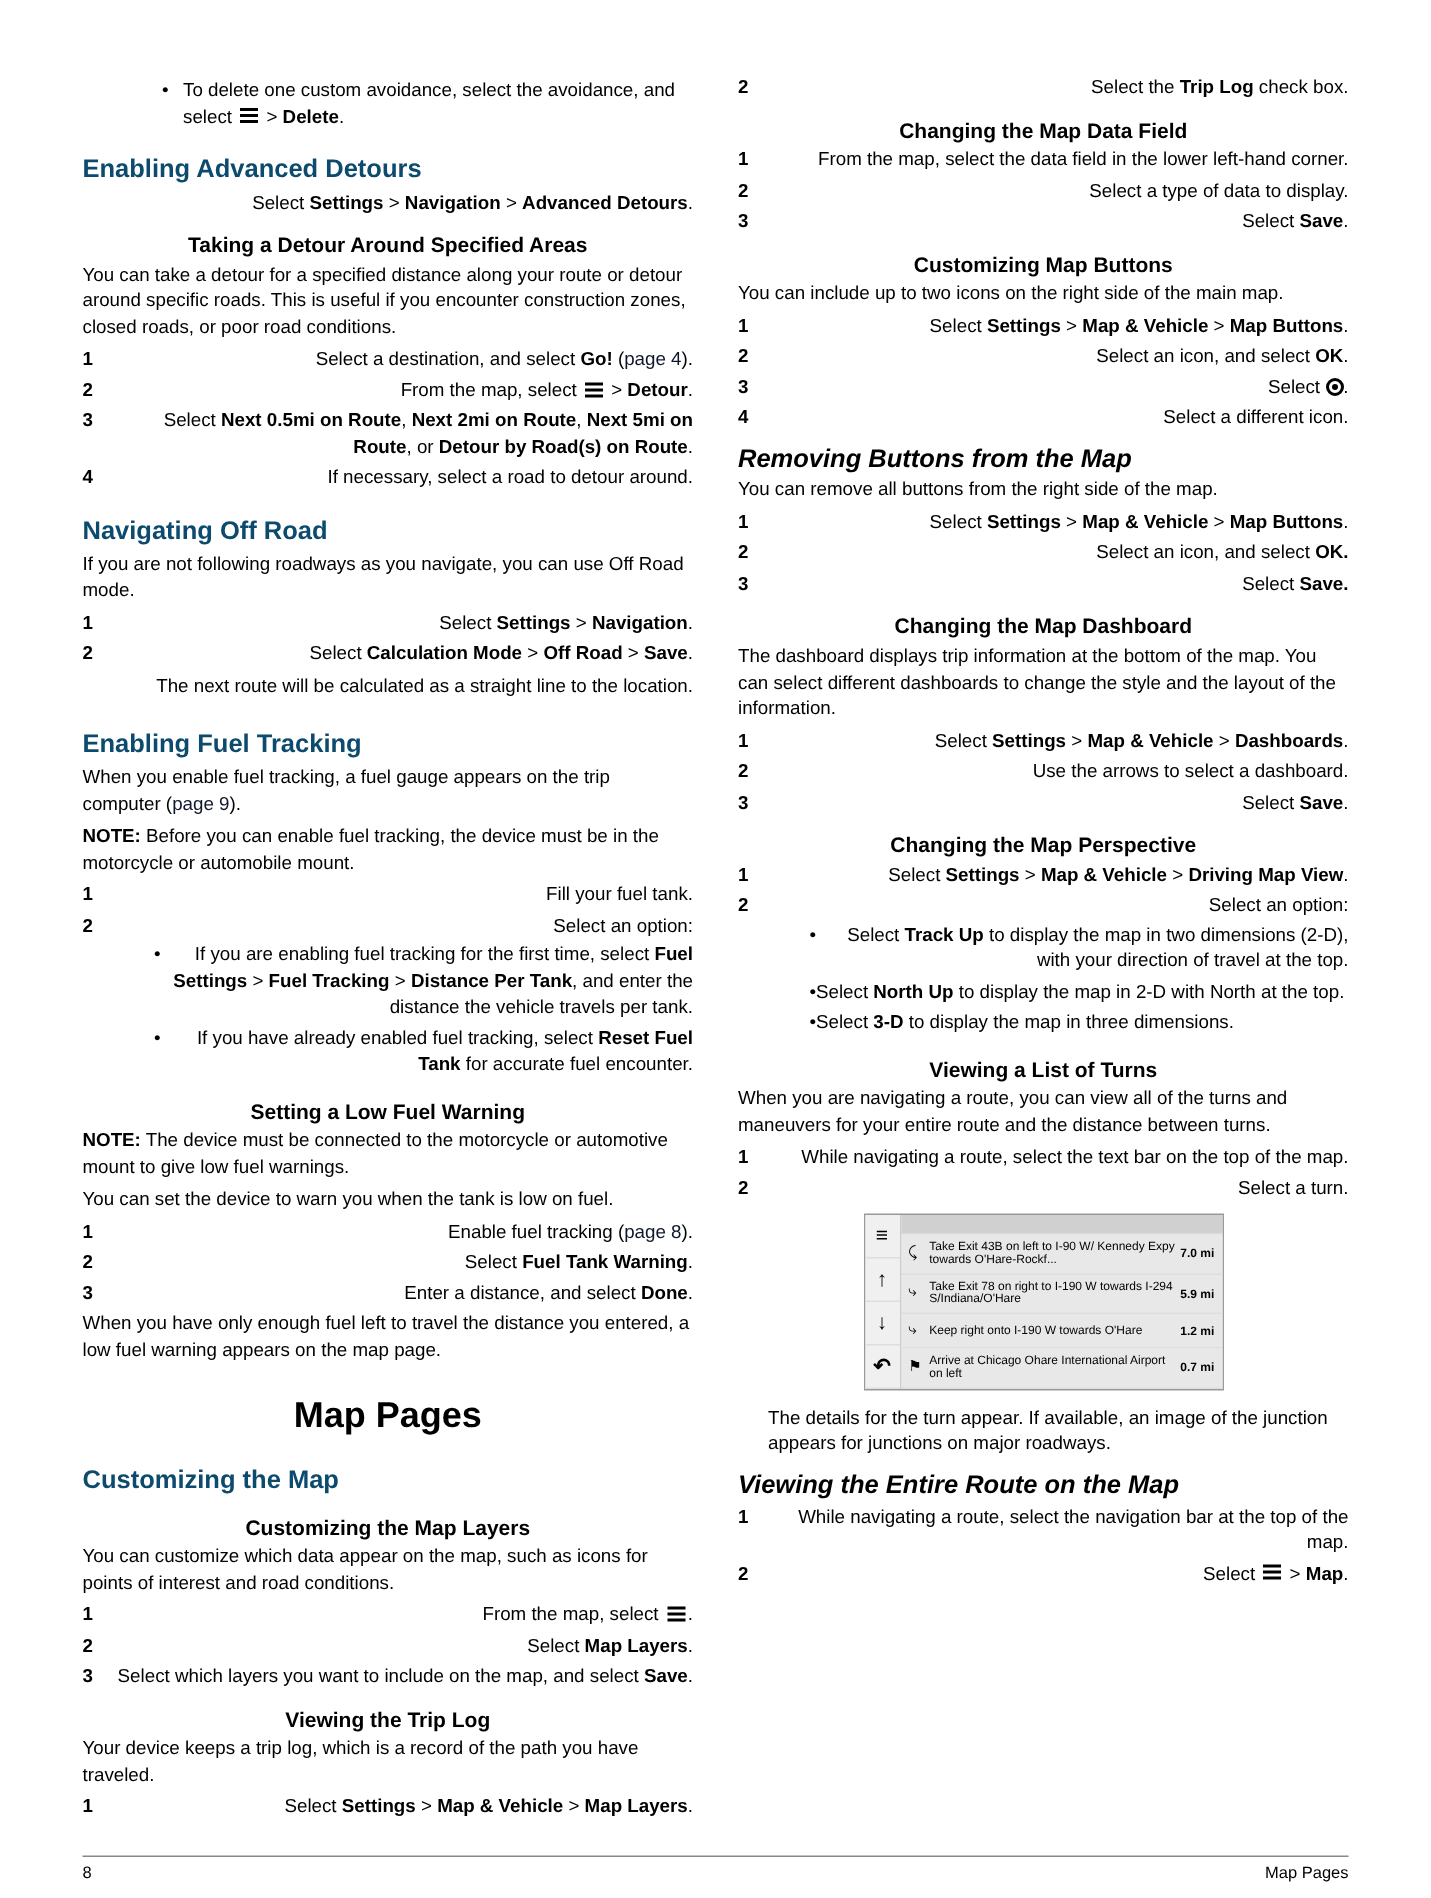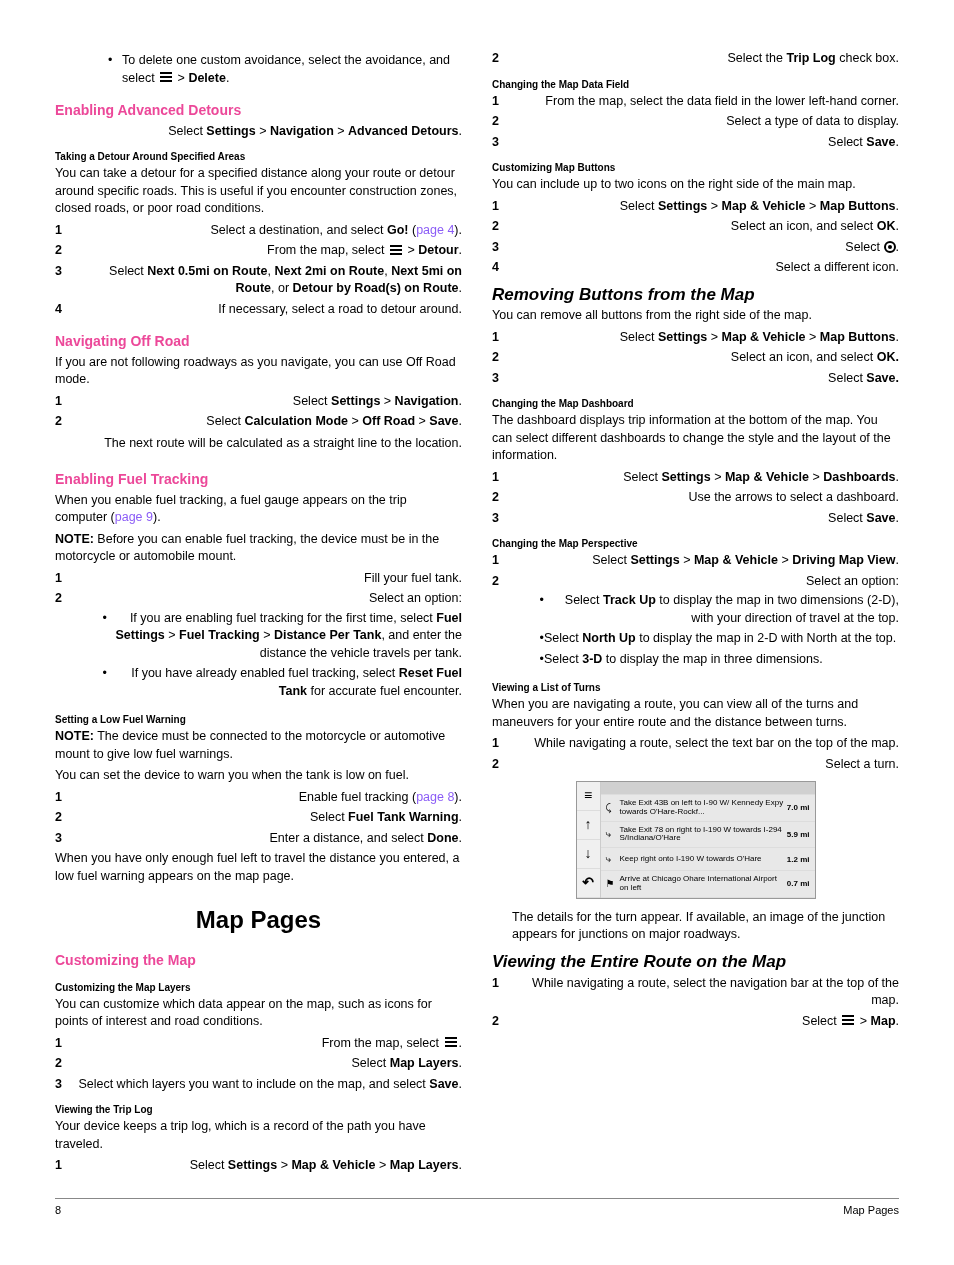--- a/index.html
+++ b/index.html
@@ -19,31 +19,32 @@
     .col {
       flex: 1;
     }
     h1 {
       text-align: center;
       font-size: 24px;
       font-weight: bold;
       margin: 18px 0 10px 0;
     }
     h2 {
-      color: #ec4899;
-      font-size: 14px;
+      color: #0c4a6e;
+      font-size: 17px;
       font-weight: bold;
       margin-top: 14px;
       margin-bottom: 2px;
     }
     h3 {
-      font-size: 10px;
+      font-size: 14px;
       font-weight: bold;
       margin-top: 10px;
       margin-bottom: 1px;
+      text-align: center;
     }
     h4 {
       font-size: 17px;
       font-weight: bold;
       font-style: italic;
       margin-top: 6px;
       margin-bottom: 1px;
     }
     p { margin-bottom: 4px; }
     .indent1 { padding-left: 36px; text-align: right; }
@@ -67,21 +68,21 @@
     ul > li {
       display: flex;
       margin-bottom: 3px;
       padding-left: 18px;
     }
     ul > li::before {
       content: "•";
       width: 14px;
       flex-shrink: 0;
     }
-    .link { color: #8b5cf6; }
+    .link { color: #0f172a; }
     .bold { font-weight: bold; }
     .menuicon {
       display: inline-block;
       vertical-align: middle;
       margin: 0 2px;
     }
     .menuicon::before {
       content: "";
       display: inline-block;
       width: 12px;

